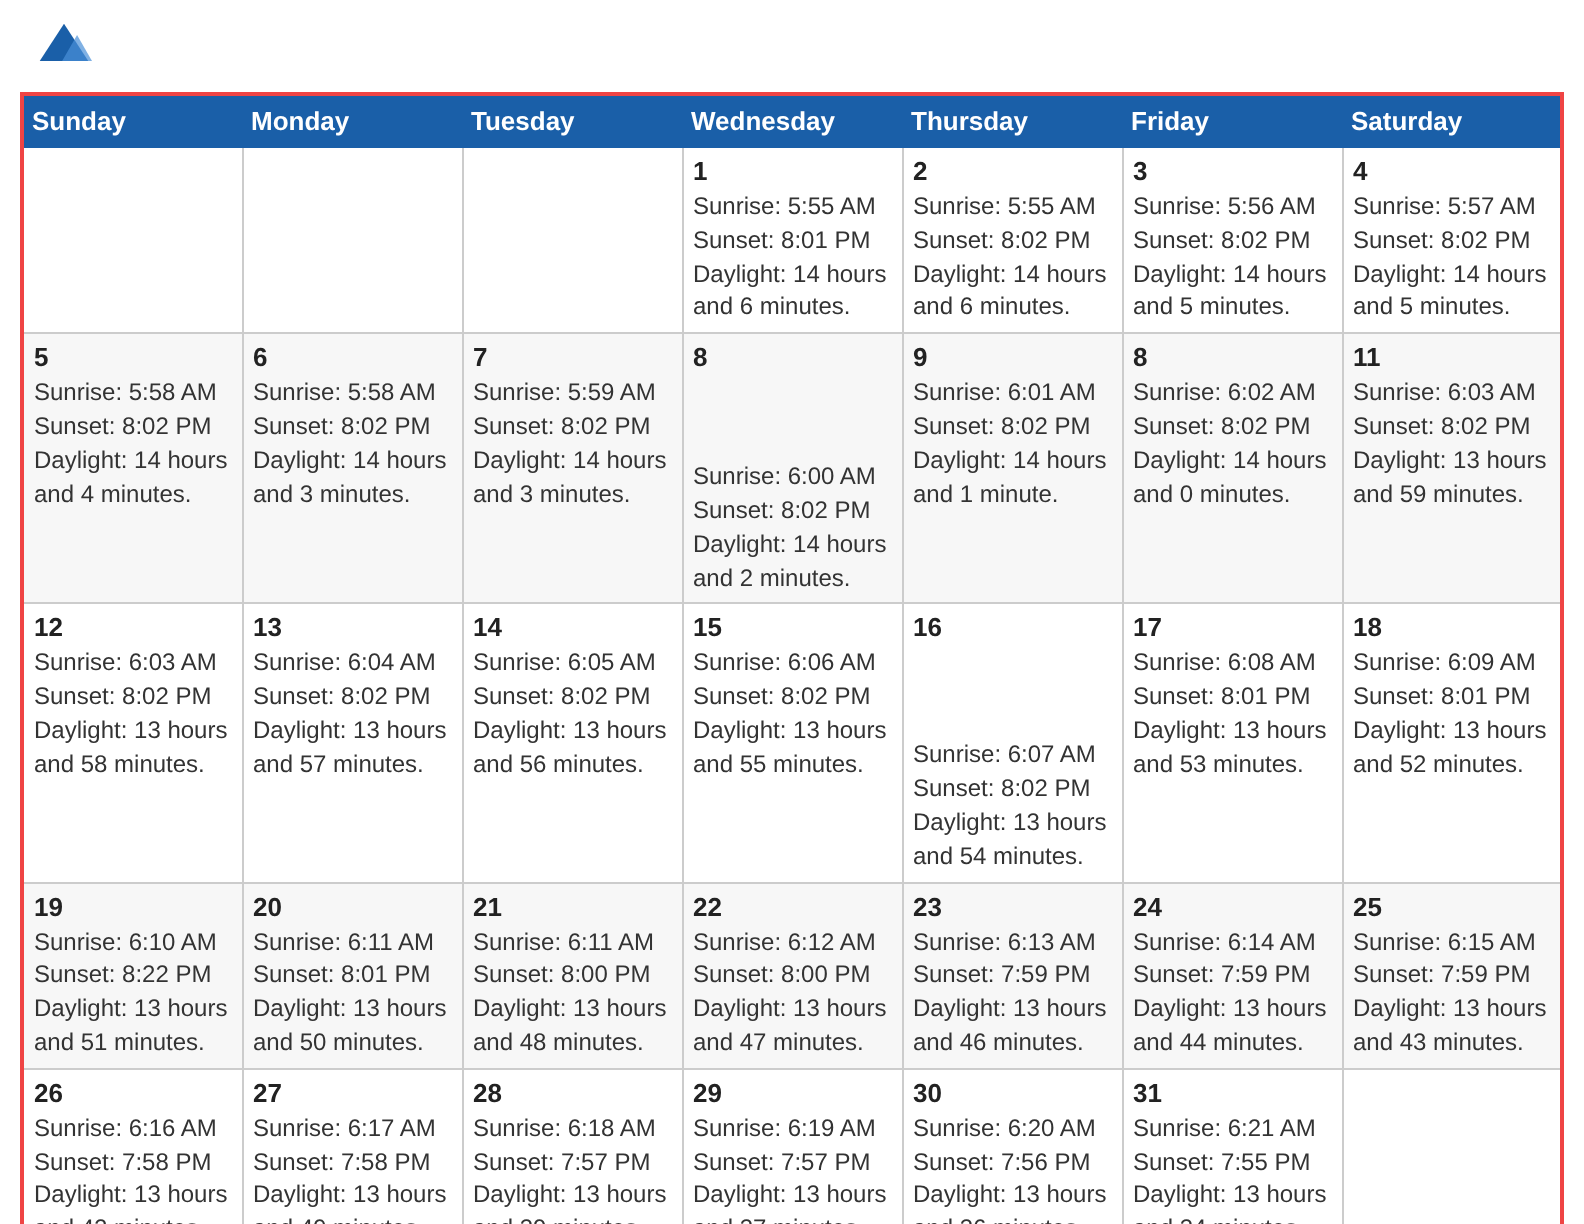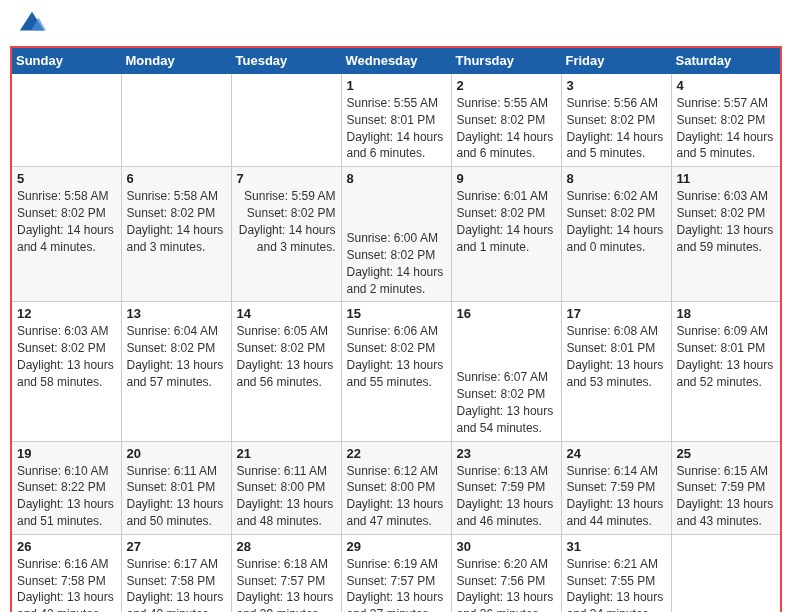--- a/index.html
+++ b/index.html
@@ -165,21 +165,21 @@
         </td>
         <td>
           <span class="day-num">6</span>
           <div class="day-info" style="white-space: pre-line;">Sunrise: 5:58 AM
 Sunset: 8:02 PM
 Daylight: 14 hours
 and 3 minutes.</div>
         </td>
         <td>
           <span class="day-num">7</span>
-          <div class="day-info" style="white-space: pre-line; text-align: right;">Sunrise: 5:59 AM
+          <div class="day-info" style="white-space: pre-line;">Sunrise: 5:59 AM
 Sunset: 8:02 PM
 Daylight: 14 hours
 and 3 minutes.</div>
         </td>
         <td>
           <span class="day-num">8</span>
           <div class="day-info" style="white-space: pre-line; margin-top: 44px;">Sunrise: 6:00 AM
 Sunset: 8:02 PM
 Daylight: 14 hours
 and 2 minutes.</div>

